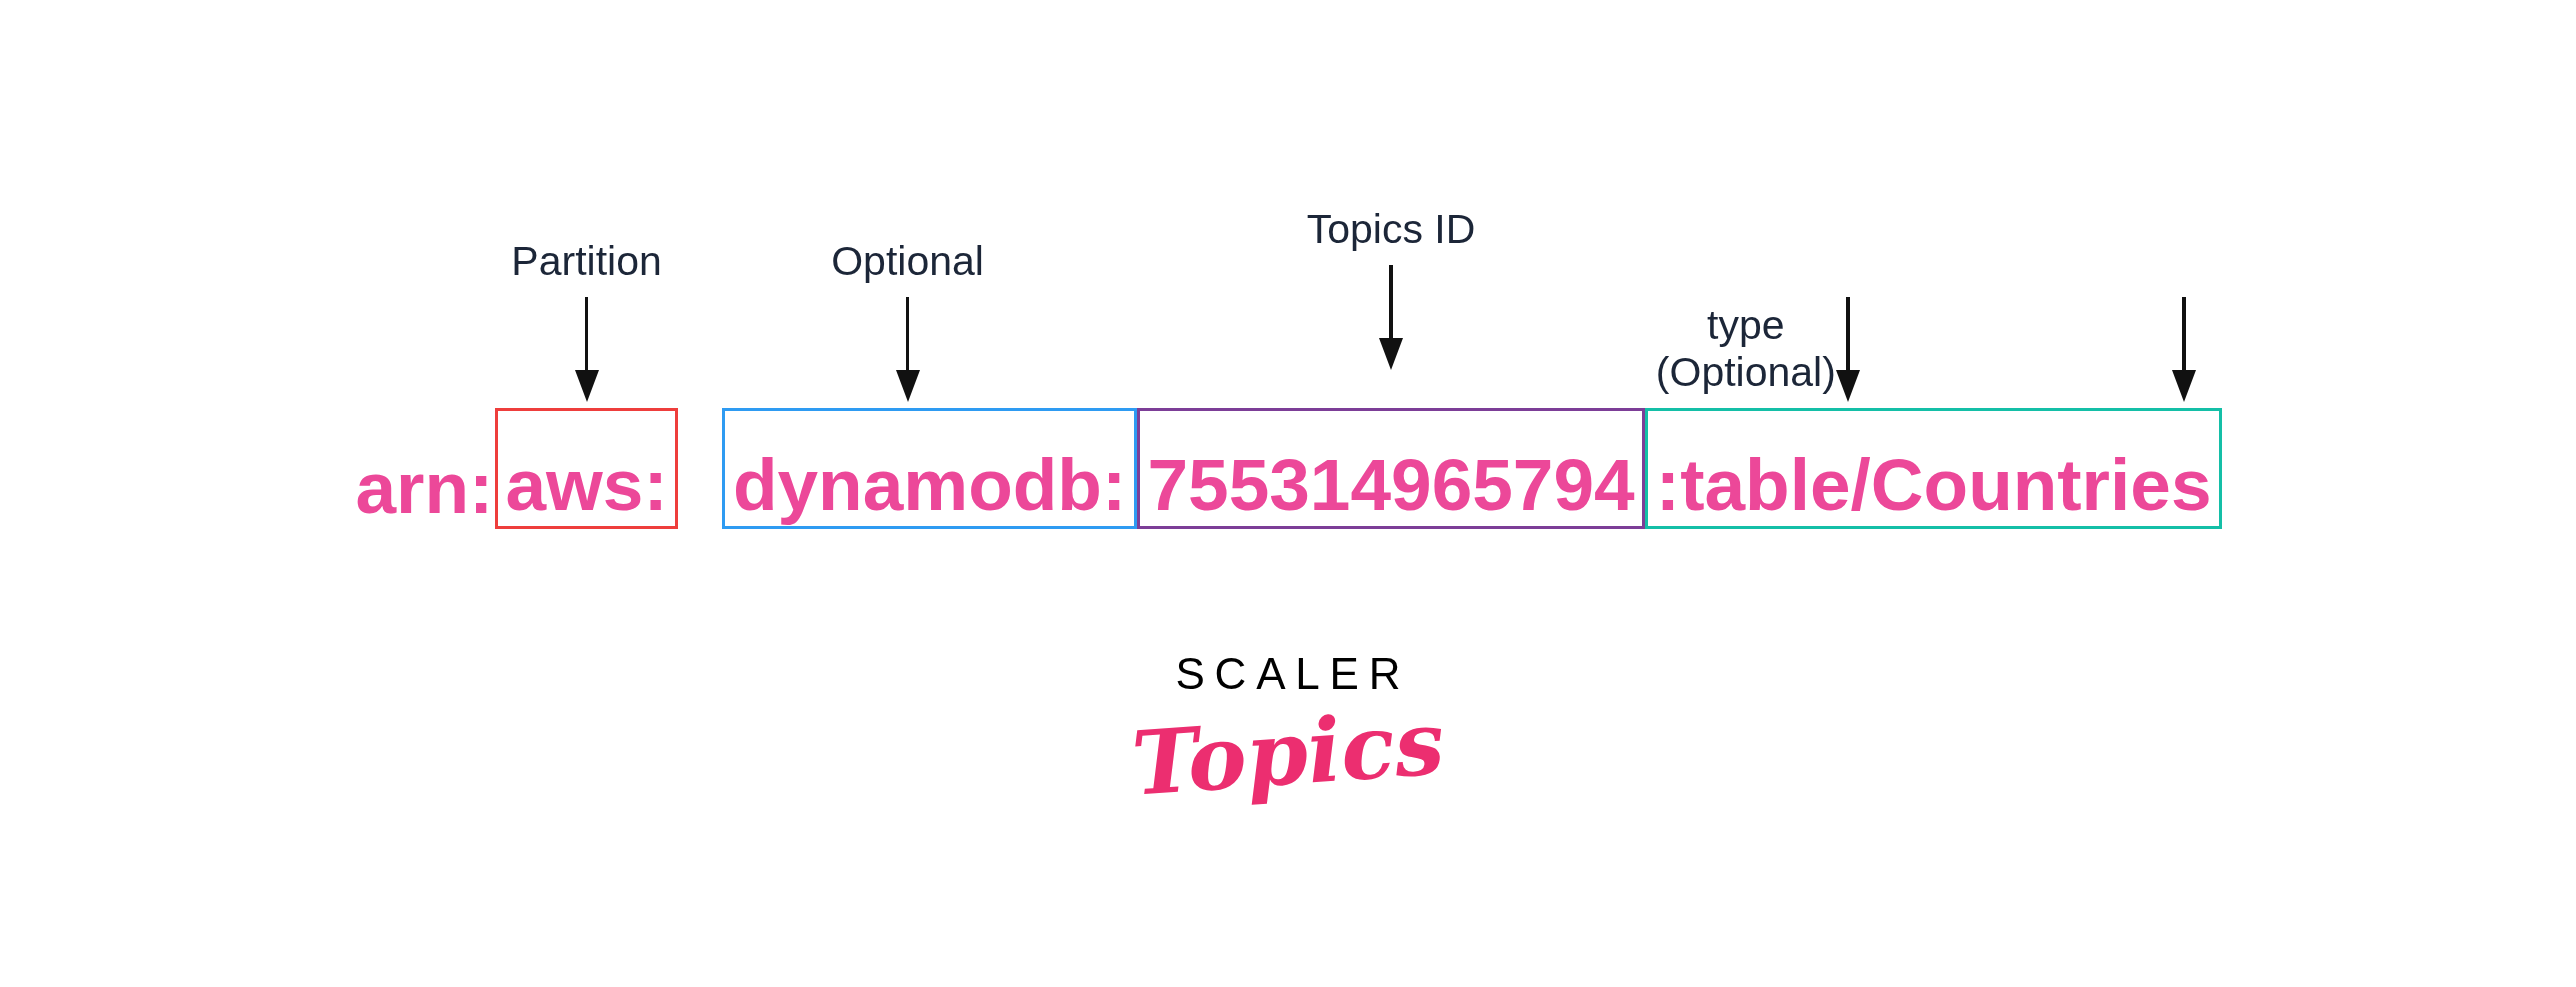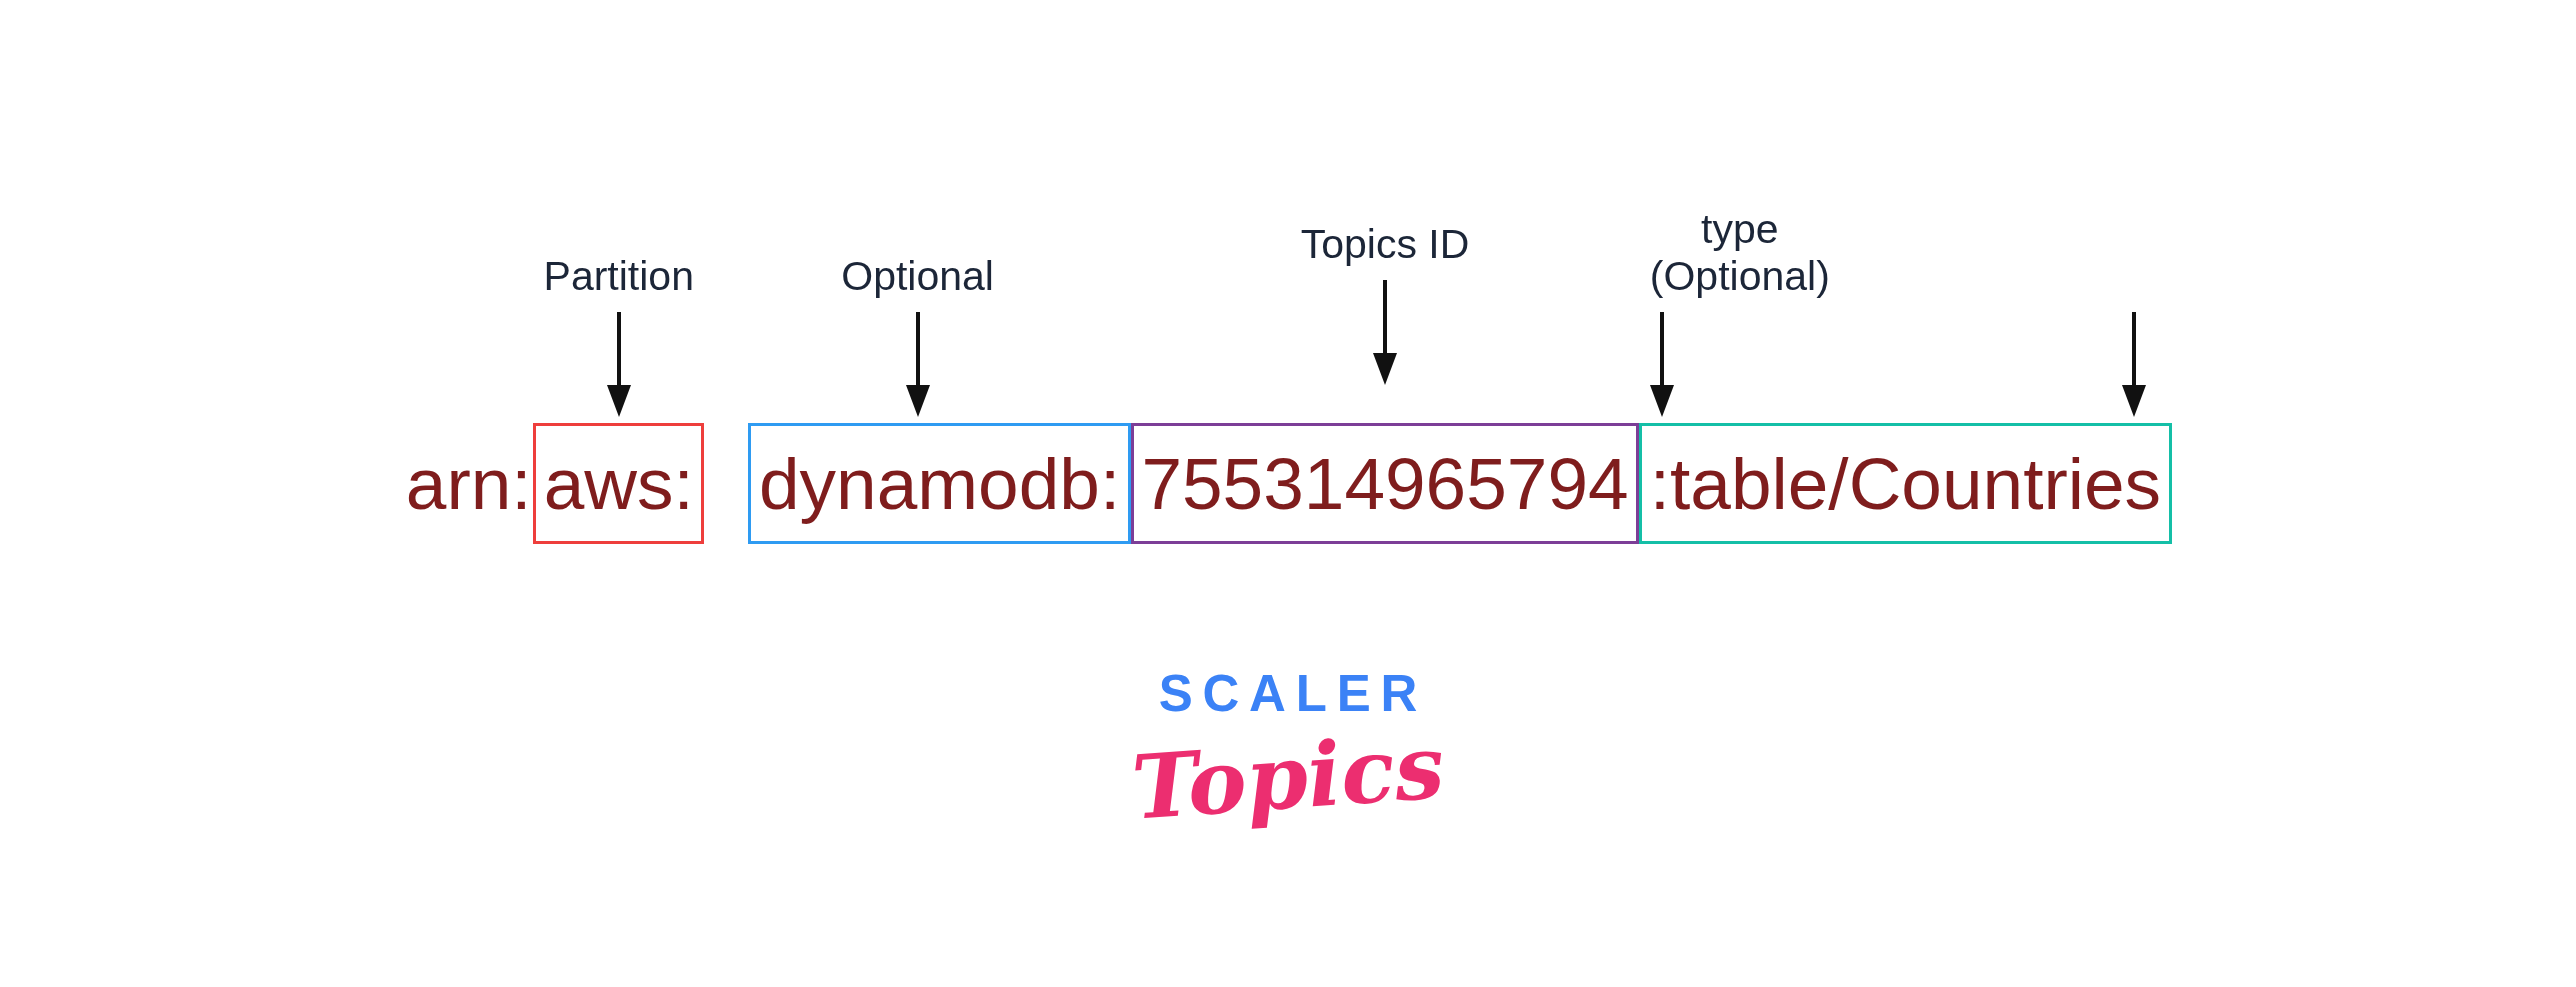--- a/index.html
+++ b/index.html
@@ -57,58 +57,59 @@
     border-left: 12px solid transparent;
     border-right: 12px solid transparent;
     border-top: 32px solid #111111;
   }
 
   .seg-box {
     height: 121px;
     box-sizing: border-box;
     border: 3px solid transparent;
     display: flex;
-    align-items: center;
+    align-items: flex-end;
     padding: 0 7.6px;
     font-size: 73px;
-    color: #7f1d1d;
+    color: #ec4899;
     white-space: nowrap;
+    font-weight: bold;
   }
   .segment.plain .seg-box {
     border: none;
     padding: 0 1.5px;
   }
 
   
   .dual-top {
     align-self: stretch;
     display: flex;
     align-items: flex-end;
     justify-content: space-between;
     padding: 0 26px 0 10.6px;
   }
   .arrow-group {
     display: flex;
-    flex-direction: column;
-    align-items: flex-start;
+    flex-direction: row;
+    align-items: flex-end;
   }
 
   
   .logo {
     margin-top: 120px;
     display: flex;
     flex-direction: column;
     align-items: center;
   }
   .logo-primary {
-    font-size: 51px;
-    font-weight: 700;
+    font-size: 44px;
+    font-weight: 400;
     letter-spacing: 9.8px;
     padding-left: 9.8px;
-    color: #3b82f6;
+    color: #000000;
   }
   .logo-secondary {
     font-family: "DejaVu Serif", serif;
     font-style: italic;
     font-weight: 700;
     font-size: 88px;
     line-height: 114px;
     color: #EC2E70;
     transform: rotate(-4deg);
     margin-top: -3px;

